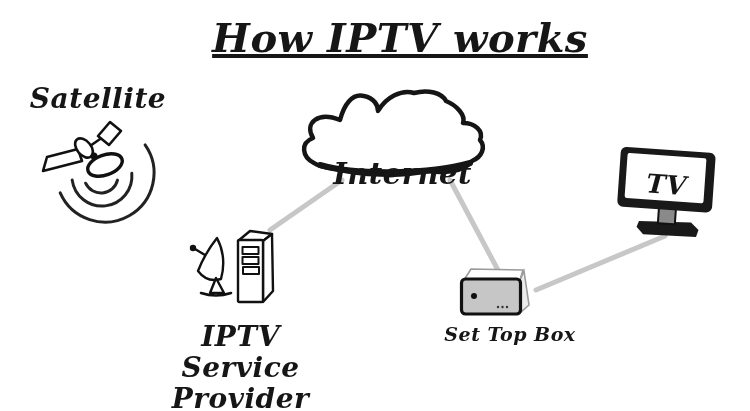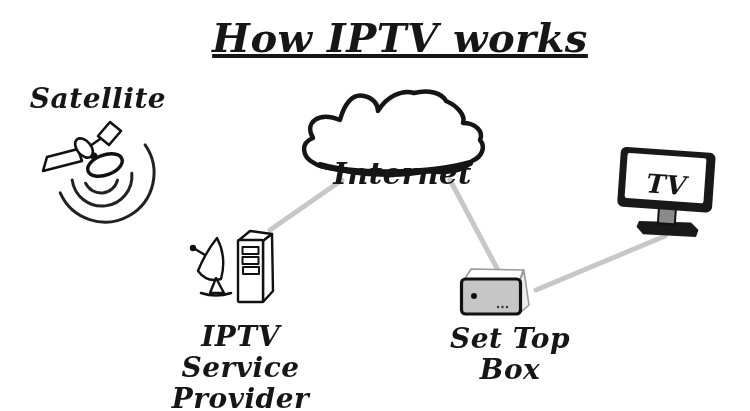--- a/index.html
+++ b/index.html
@@ -24,21 +24,21 @@
     letter-spacing:0.5px;
   }
   #title{
     left:150px;top:16px;width:500px;
     font-size:40px;
     text-decoration:underline;
   }
   #satellite-label{left:18px;top:84px;width:160px;font-size:28px;}
   #internet-label{left:330px;top:131px;width:145px;font-size:29px;margin-top:28px;}
   #provider-label{left:138px;top:322px;width:205px;font-size:28px;}
-  #stb-label{left:415px;top:324px;width:190px;font-size:28px;}
+  #stb-label{left:415px;top:324px;width:190px;font-size:19px;}
   #tv-wrap{left:613px;top:145px;width:114px;height:96px;transform:rotate(4deg);transform-origin:50% 50%;}
   #tv-label{left:30px;top:26px;width:46px;font-size:26px;}
   #sat-icon{left:35px;top:113px;}
   #cloud-icon{left:300px;top:85px;}
   #server-icon{left:185px;top:225px;}
   #stb-icon{left:458px;top:263px;}
 </style>
 </head>
 <body>
 

